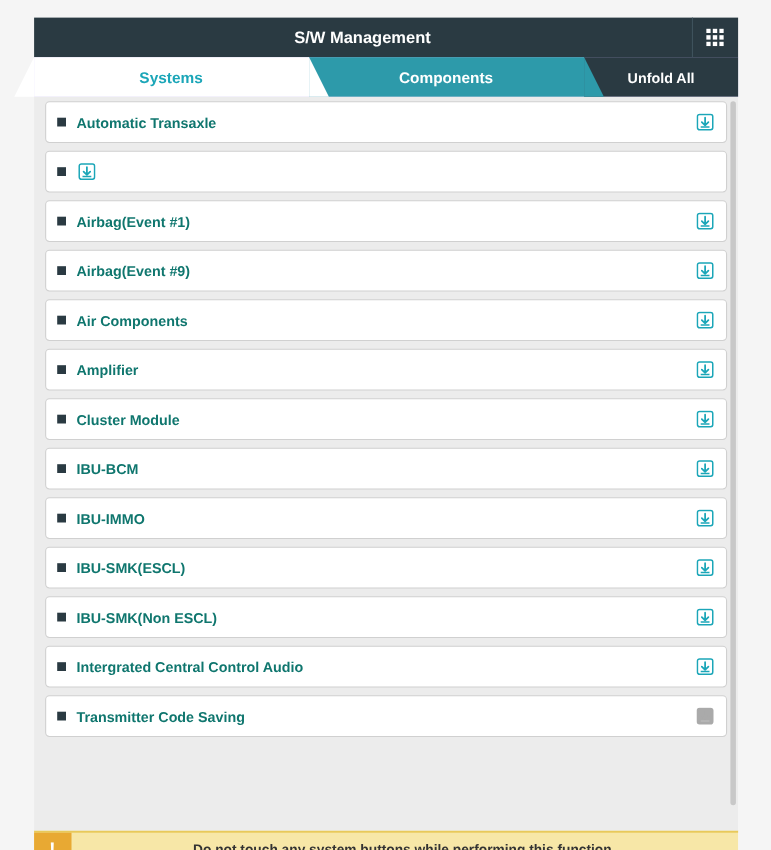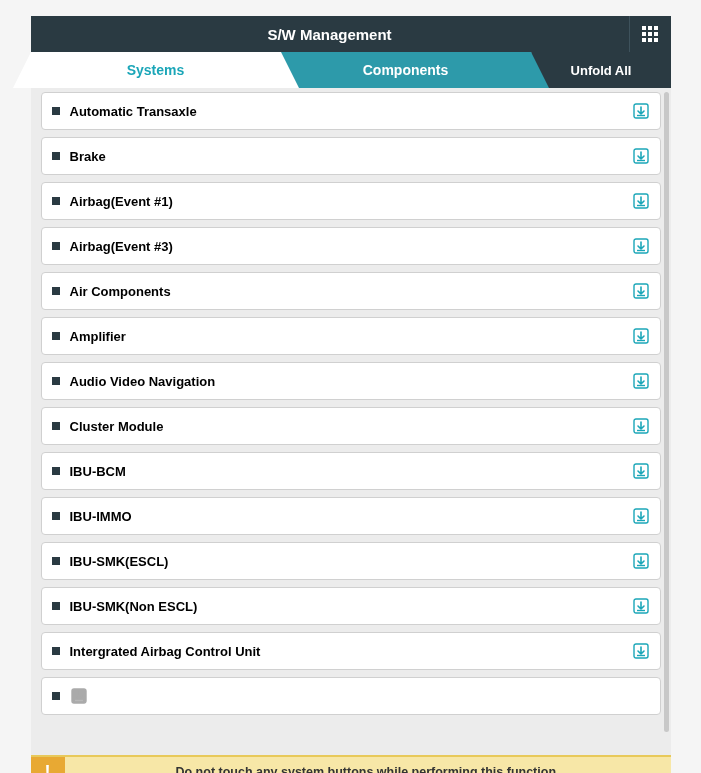--- a/index.html
+++ b/index.html
@@ -142,21 +142,21 @@
     width: 8px;
     height: 8px;
     background: #2a3a42;
     margin-right: 10px;
     flex-shrink: 0;
   }
   .row .label {
     flex: 1;
     font-size: 13px;
     font-weight: bold;
-    color: #000000;
+    color: #0f766e;
   }
   .row .dl-icon {
     width: 18px;
     height: 18px;
     display: flex;
     align-items: center;
     justify-content: center;
     flex-shrink: 0;
   }
   .row.upload .dl-icon svg { transform: rotate(180deg); }
@@ -226,21 +226,20 @@
         <div class="dl-icon">
           <svg width="16" height="16" viewBox="0 0 16 16">
   <rect x="1" y="1" width="14" height="14" rx="2" fill="none" stroke="#1ba6b8" stroke-width="1.4"></rect>
   <path d="M8 4 L8 10 M5 8 L8 11 L11 8" fill="none" stroke="#1ba6b8" stroke-width="1.6" stroke-linecap="round" stroke-linejoin="round"></path>
   <line x1="4" y1="12.5" x2="12" y2="12.5" stroke="#1ba6b8" stroke-width="1.4"></line>
 </svg>
         </div>
       </div>
       <div class="row">
         <div class="bullet"></div>
-        <div class="label">Brake</div>
         <div class="dl-icon">
           <svg width="16" height="16" viewBox="0 0 16 16">
   <rect x="1" y="1" width="14" height="14" rx="2" fill="none" stroke="#1ba6b8" stroke-width="1.4"></rect>
   <path d="M8 4 L8 10 M5 8 L8 11 L11 8" fill="none" stroke="#1ba6b8" stroke-width="1.6" stroke-linecap="round" stroke-linejoin="round"></path>
   <line x1="4" y1="12.5" x2="12" y2="12.5" stroke="#1ba6b8" stroke-width="1.4"></line>
 </svg>
         </div>
       </div>
       <div class="row">
         <div class="bullet"></div>
@@ -248,21 +247,21 @@
         <div class="dl-icon">
           <svg width="16" height="16" viewBox="0 0 16 16">
   <rect x="1" y="1" width="14" height="14" rx="2" fill="none" stroke="#1ba6b8" stroke-width="1.4"></rect>
   <path d="M8 4 L8 10 M5 8 L8 11 L11 8" fill="none" stroke="#1ba6b8" stroke-width="1.6" stroke-linecap="round" stroke-linejoin="round"></path>
   <line x1="4" y1="12.5" x2="12" y2="12.5" stroke="#1ba6b8" stroke-width="1.4"></line>
 </svg>
         </div>
       </div>
       <div class="row">
         <div class="bullet"></div>
-        <div class="label">Airbag(Event #3)</div>
+        <div class="label">Airbag(Event #9)</div>
         <div class="dl-icon">
           <svg width="16" height="16" viewBox="0 0 16 16">
   <rect x="1" y="1" width="14" height="14" rx="2" fill="none" stroke="#1ba6b8" stroke-width="1.4"></rect>
   <path d="M8 4 L8 10 M5 8 L8 11 L11 8" fill="none" stroke="#1ba6b8" stroke-width="1.6" stroke-linecap="round" stroke-linejoin="round"></path>
   <line x1="4" y1="12.5" x2="12" y2="12.5" stroke="#1ba6b8" stroke-width="1.4"></line>
 </svg>
         </div>
       </div>
       <div class="row">
         <div class="bullet"></div>
@@ -281,31 +280,20 @@
         <div class="dl-icon">
           <svg width="16" height="16" viewBox="0 0 16 16">
   <rect x="1" y="1" width="14" height="14" rx="2" fill="none" stroke="#1ba6b8" stroke-width="1.4"></rect>
   <path d="M8 4 L8 10 M5 8 L8 11 L11 8" fill="none" stroke="#1ba6b8" stroke-width="1.6" stroke-linecap="round" stroke-linejoin="round"></path>
   <line x1="4" y1="12.5" x2="12" y2="12.5" stroke="#1ba6b8" stroke-width="1.4"></line>
 </svg>
         </div>
       </div>
       <div class="row">
         <div class="bullet"></div>
-        <div class="label">Audio Video Navigation</div>
-        <div class="dl-icon">
-          <svg width="16" height="16" viewBox="0 0 16 16">
-  <rect x="1" y="1" width="14" height="14" rx="2" fill="none" stroke="#1ba6b8" stroke-width="1.4"></rect>
-  <path d="M8 4 L8 10 M5 8 L8 11 L11 8" fill="none" stroke="#1ba6b8" stroke-width="1.6" stroke-linecap="round" stroke-linejoin="round"></path>
-  <line x1="4" y1="12.5" x2="12" y2="12.5" stroke="#1ba6b8" stroke-width="1.4"></line>
-</svg>
-        </div>
-      </div>
-      <div class="row">
-        <div class="bullet"></div>
         <div class="label">Cluster Module</div>
         <div class="dl-icon">
           <svg width="16" height="16" viewBox="0 0 16 16">
   <rect x="1" y="1" width="14" height="14" rx="2" fill="none" stroke="#1ba6b8" stroke-width="1.4"></rect>
   <path d="M8 4 L8 10 M5 8 L8 11 L11 8" fill="none" stroke="#1ba6b8" stroke-width="1.6" stroke-linecap="round" stroke-linejoin="round"></path>
   <line x1="4" y1="12.5" x2="12" y2="12.5" stroke="#1ba6b8" stroke-width="1.4"></line>
 </svg>
         </div>
       </div>
       <div class="row">
@@ -347,31 +335,32 @@
         <div class="dl-icon">
           <svg width="16" height="16" viewBox="0 0 16 16">
   <rect x="1" y="1" width="14" height="14" rx="2" fill="none" stroke="#1ba6b8" stroke-width="1.4"></rect>
   <path d="M8 4 L8 10 M5 8 L8 11 L11 8" fill="none" stroke="#1ba6b8" stroke-width="1.6" stroke-linecap="round" stroke-linejoin="round"></path>
   <line x1="4" y1="12.5" x2="12" y2="12.5" stroke="#1ba6b8" stroke-width="1.4"></line>
 </svg>
         </div>
       </div>
       <div class="row">
         <div class="bullet"></div>
-        <div class="label">Intergrated Airbag Control Unit</div>
+        <div class="label">Intergrated Central Control Audio</div>
         <div class="dl-icon">
           <svg width="16" height="16" viewBox="0 0 16 16">
   <rect x="1" y="1" width="14" height="14" rx="2" fill="none" stroke="#1ba6b8" stroke-width="1.4"></rect>
   <path d="M8 4 L8 10 M5 8 L8 11 L11 8" fill="none" stroke="#1ba6b8" stroke-width="1.6" stroke-linecap="round" stroke-linejoin="round"></path>
   <line x1="4" y1="12.5" x2="12" y2="12.5" stroke="#1ba6b8" stroke-width="1.4"></line>
 </svg>
         </div>
       </div>
       <div class="row upload">
         <div class="bullet"></div>
+        <div class="label">Transmitter Code Saving</div>
         <div class="dl-icon">
           <svg width="16" height="16" viewBox="0 0 16 16">
   <rect x="1" y="1" width="14" height="14" rx="2" fill="none" stroke="#b8b8b8" stroke-width="1.4"></rect>
   <path d="M8 12 L8 6 M5 8 L8 5 L11 8" fill="none" stroke="#b8b8b8" stroke-width="1.6" stroke-linecap="round" stroke-linejoin="round"></path>
   <line x1="4" y1="3.5" x2="12" y2="3.5" stroke="#b8b8b8" stroke-width="1.4"></line>
 </svg>
         </div>
       </div>
 
   </div>

